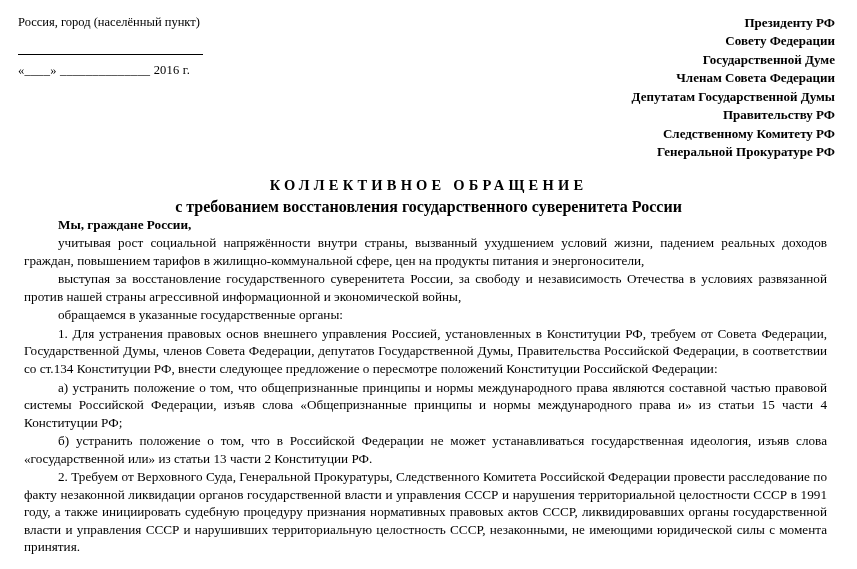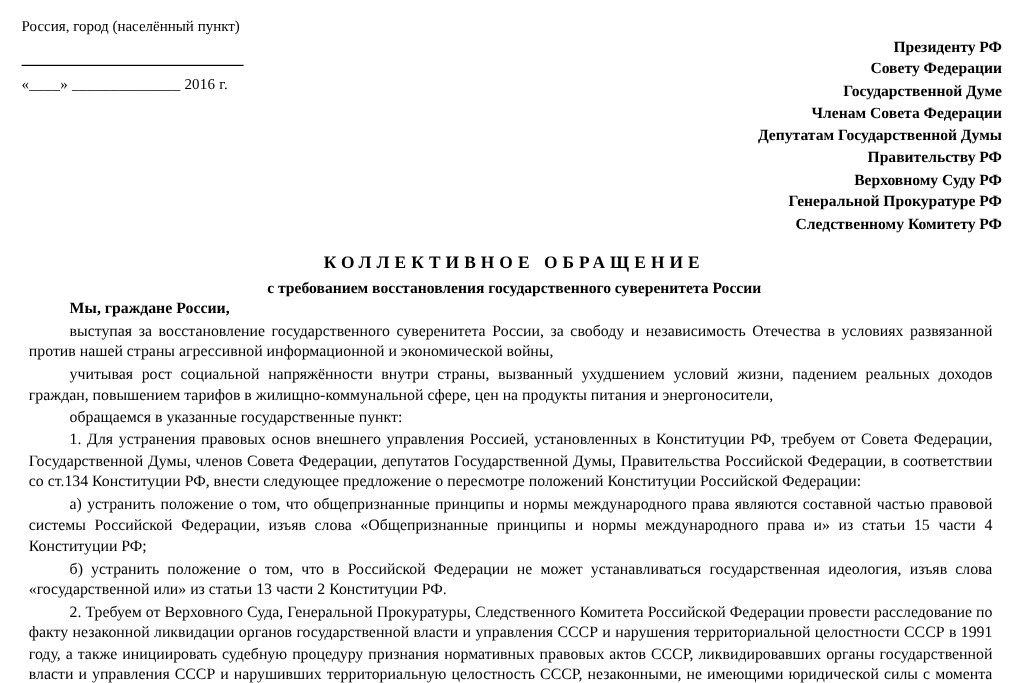--- a/index.html
+++ b/index.html
@@ -45,36 +45,35 @@
   .head-left .dateline {
     font-size: 12.5px;
     letter-spacing: 0.2px;
   }
   .head-right {
     text-align: right;
     font-size: 13px;
     font-weight: bold;
     line-height: 1.42;
     padding-right: 4px;
-    margin-top: 16px;
   }
   .head-right div {
     white-space: nowrap;
   }
   .title-block {
     text-align: center;
     margin-top: 15px;
   }
   .doc-title {
     font-size: 14.5px;
     font-weight: bold;
     letter-spacing: 4.2px;
   }
   .doc-subtitle {
-    font-size: 13px;
+    font-size: 16px;
     font-weight: bold;
     margin-top: 4px;
   }
   .body-text {
     padding: 0 24px 0 24px;
     box-sizing: border-box;
     font-size: 13.2px;
     line-height: 1.33;
     text-align: justify;
   }
@@ -103,36 +102,35 @@
       <div class="rule"></div>
       <div class="dateline">«____» ______________ 2016 г.</div>
     </div>
     <div class="head-right">
       <div>Президенту РФ</div>
       <div>Совету Федерации</div>
       <div>Государственной Думе</div>
       <div>Членам Совета Федерации</div>
       <div>Депутатам Государственной Думы</div>
       <div>Правительству РФ</div>
-      <div>Верховному Суду РФ</div>
+      <div>Следственному Комитету РФ</div>
       <div>Генеральной Прокуратуре РФ</div>
-      <div>Следственному Комитету РФ</div>
     </div>
   </div>
 
   <div class="title-block">
     <div class="doc-title">КОЛЛЕКТИВНОЕ ОБРАЩЕНИЕ</div>
     <div class="doc-subtitle">с требованием восстановления государственного суверенитета России</div>
   </div>
 
   <div class="body-text">
     <p class="salutation">Мы, граждане России,</p>
+    <p class="ind">учитывая рост социальной напряжённости внутри страны, вызванный ухудшением условий жизни, падением реальных доходов граждан, повышением тарифов в жилищно-коммунальной сфере, цен на продукты питания и энергоносители,</p>
     <p class="ind">выступая за восстановление государственного суверенитета России, за свободу и независимость Отечества в условиях развязанной против нашей страны агрессивной информационной и экономической войны,</p>
-    <p class="ind">учитывая рост социальной напряжённости внутри страны, вызванный ухудшением условий жизни, падением реальных доходов граждан, повышением тарифов в жилищно-коммунальной сфере, цен на продукты питания и энергоносители,</p>
-    <p class="ind">обращаемся в указанные государственные пункт:</p>
+    <p class="ind">обращаемся в указанные государственные органы:</p>
 
     <p class="ind"><b>1. Для устранения правовых основ внешнего управления Россией, установленных в Конституции РФ, требуем</b><span> от Совета Федерации, Государственной Думы, членов Совета Федерации, депутатов Государственной Думы, Правительства Российской Федерации, в соответствии со ст.134 Конституции РФ, </span><b>внести следующее предложение о пересмотре положений Конституции Российской Федерации:</b></p>
 
     <p class="ind"><b>а) устранить положение о том, что общепризнанные принципы и нормы международного права являются составной частью правовой системы Российской Федерации, изъяв слова «Общепризнанные принципы и нормы международного права и» из статьи 15 части 4 Конституции РФ;</b></p>
     <p class="ind"><b>б) устранить положение о том, что в Российской Федерации не может устанавливаться государственная идеология, изъяв слова «государственной или» из статьи 13 части 2 Конституции РФ.</b></p>
 
     <p class="ind"><b>2. Требуем</b><span> от Верховного Суда, Генеральной Прокуратуры, Следственного Комитета Российской Федерации </span><b>провести расследование</b><span> по факту незаконной ликвидации органов государственной власти и управления СССР и нарушения территориальной целостности СССР в 1991 году, а также </span><b>инициировать</b><span> судебную процедуру признания нормативных правовых актов СССР, ликвидировавших органы государственной власти и управления СССР и нарушивших территориальную целостность СССР, незаконными, не имеющими юридической силы с момента принятия.</span></p>
 
   </div>
 

